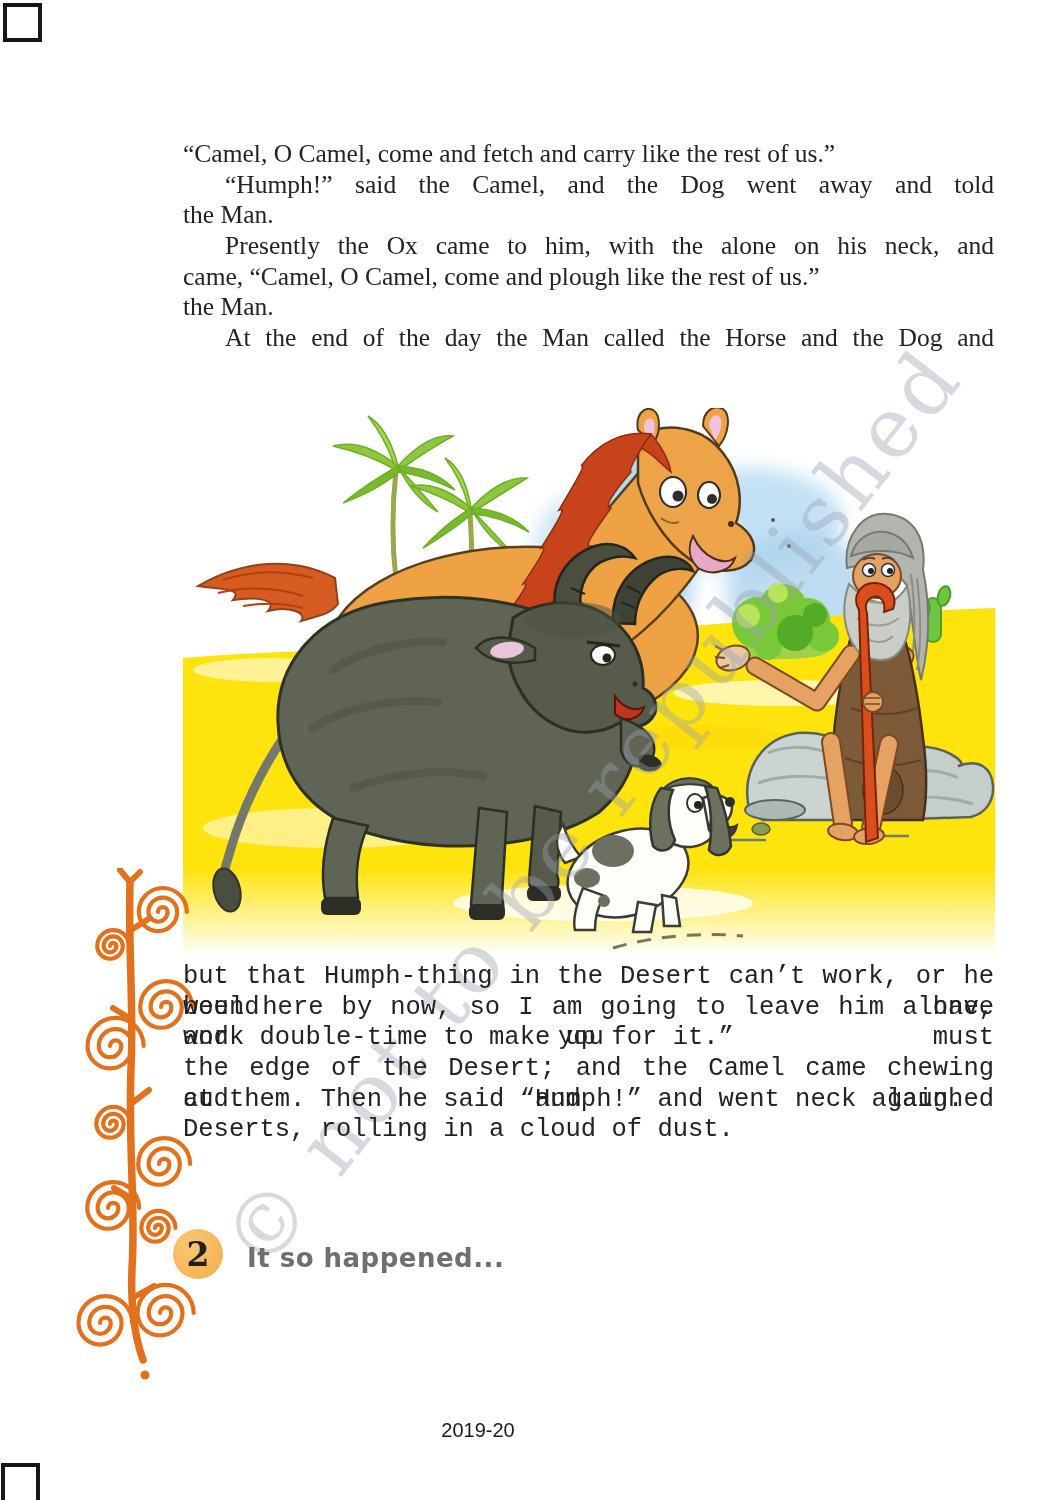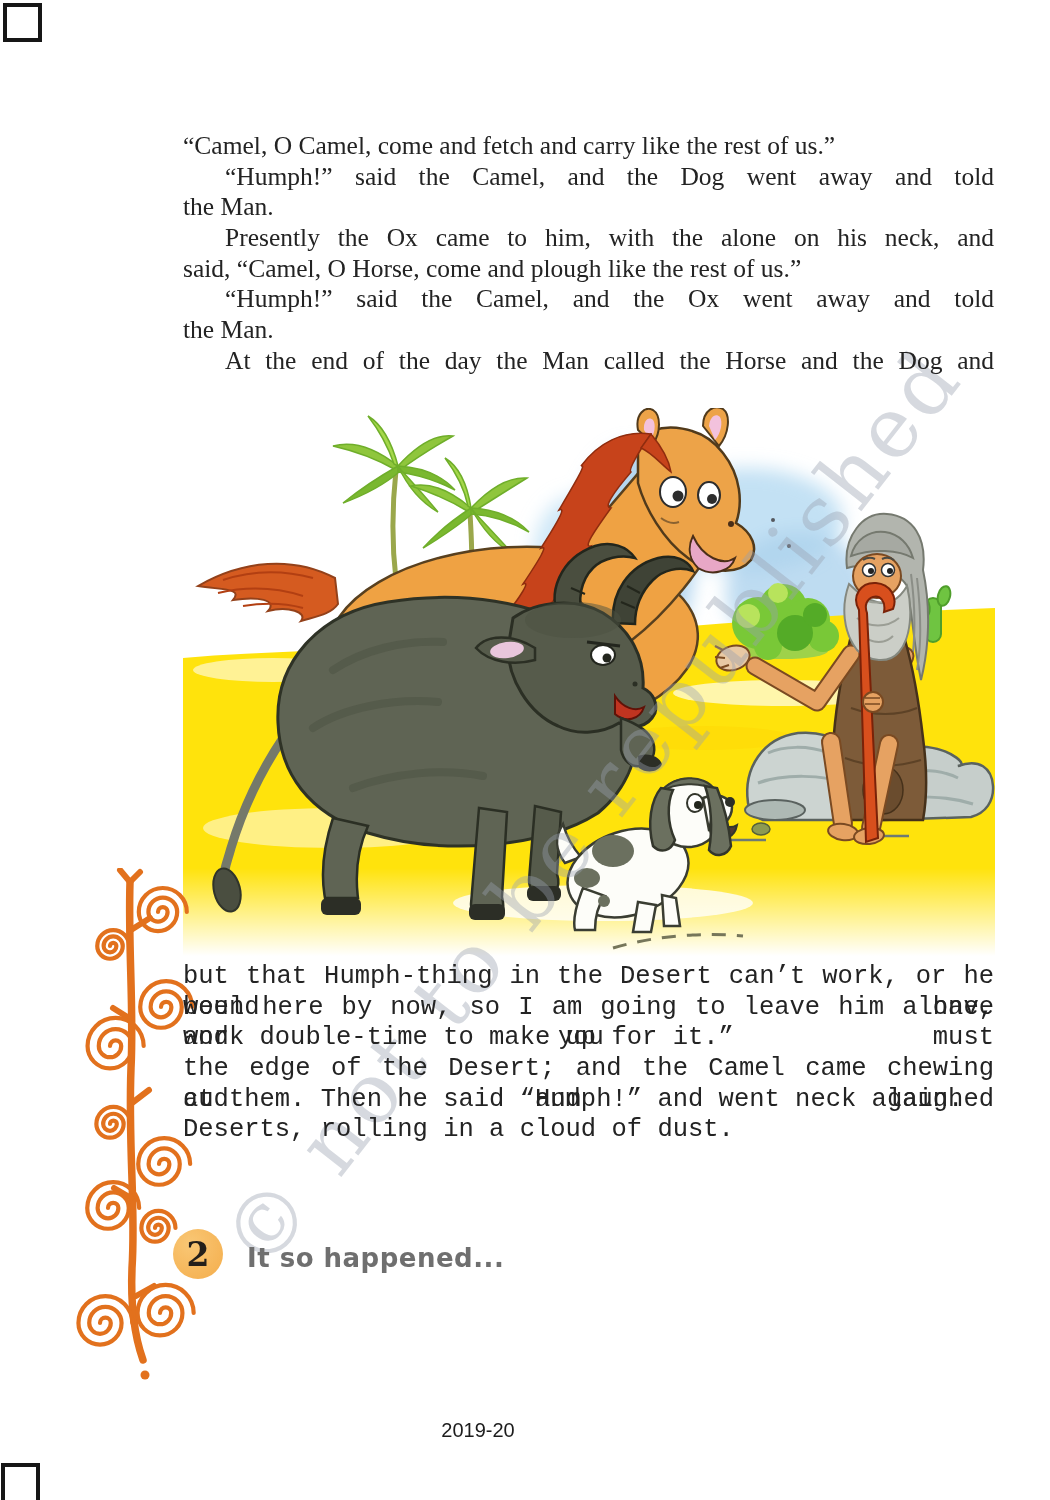--- a/index.html
+++ b/index.html
@@ -7,21 +7,21 @@
     position:relative;width:1050px;height:1500px;background:#ffffff;
     overflow:hidden;font-family:"Liberation Serif",serif;
   }
   
   .corner-mark{position:absolute;border:4px solid #161616;background:#fff;width:31px;height:31px;}
   #corner-top{left:3px;top:3px;}
   #corner-bottom{left:1px;top:1463px;height:40px;}
 
   
   .text-block{position:absolute;left:183px;width:811px;color:#232323;font-size:25.5px;z-index:3;}
-  #text-top{top:131px;}
+  #text-top{top:139px;}
   #text-bottom{top:962px;font-family:Liberation Mono, monospace;}
   .text-line{height:30.7px;line-height:30.7px;text-align:justify;white-space:normal;}
   .text-line.fill{text-align-last:justify;}
   .text-line.indent{text-indent:42px;}
 
   
   #illus{position:absolute;left:183px;top:408px;width:812px;height:548px;z-index:1;}
 
   
   #watermark{
@@ -57,22 +57,21 @@
 <body>
 
 <div class="corner-mark" id="corner-top"></div>
 <div class="corner-mark" id="corner-bottom"></div>
 
 <div class="text-block" id="text-top">
     <div class="text-line">“Camel, O Camel, come and fetch and carry like the rest of us.”</div>
     <div class="text-line indent fill">“Humph!” said the Camel, and the Dog went away and told</div>
     <div class="text-line">the Man.</div>
     <div class="text-line indent fill">Presently the Ox came to him, with the alone on his neck, and</div>
-    <div class="text-line">said, “Camel, O Horse, come and plough like the rest of us.”</div>
-    <div class="text-line indent fill">“Humph!” said the Camel, and the Ox went away and told</div>
+    <div class="text-line">came, “Camel, O Camel, come and plough like the rest of us.”</div>
     <div class="text-line">the Man.</div>
     <div class="text-line indent fill">At the end of the day the Man called the Horse and the Dog and</div>
   </div>
 
 <svg id="illus" viewBox="0 0 812 548" aria-hidden="true">
   <defs>
     <filter id="blurSky" x="-40%" y="-40%" width="180%" height="180%">
         <feGaussianBlur stdDeviation="9"></feGaussianBlur>
       </filter>
     <linearGradient id="fadeW" x1="0" y1="0" x2="0" y2="1">

